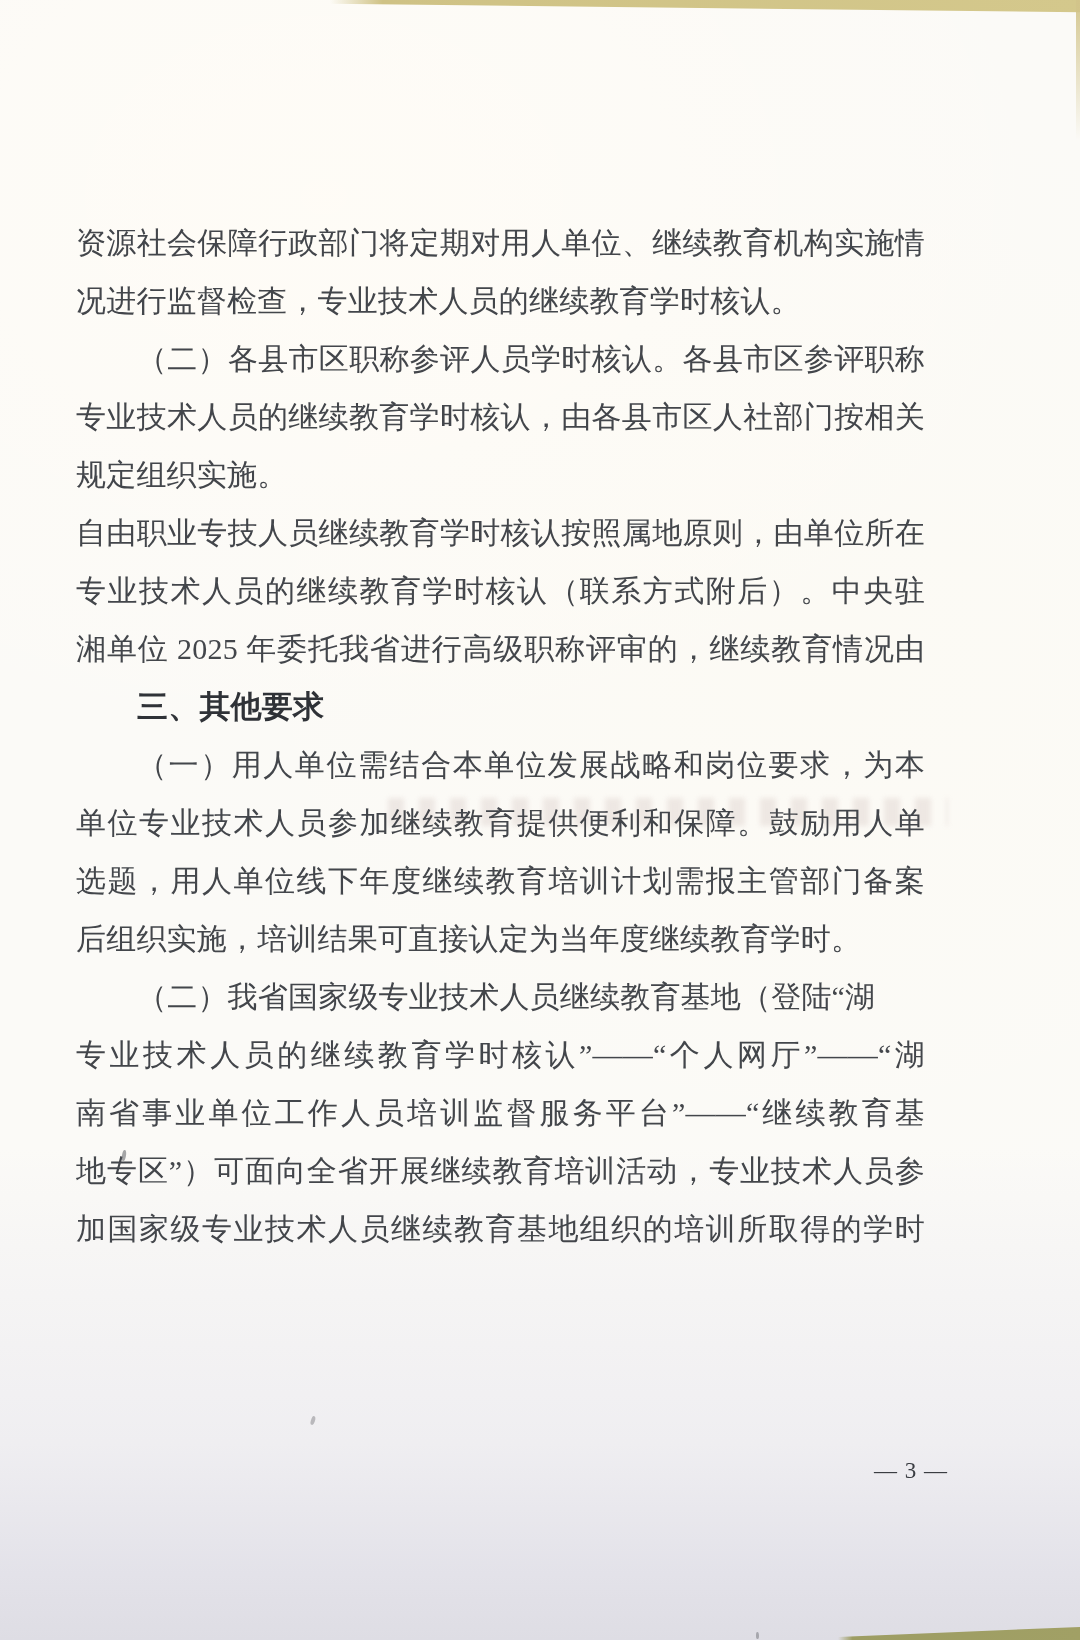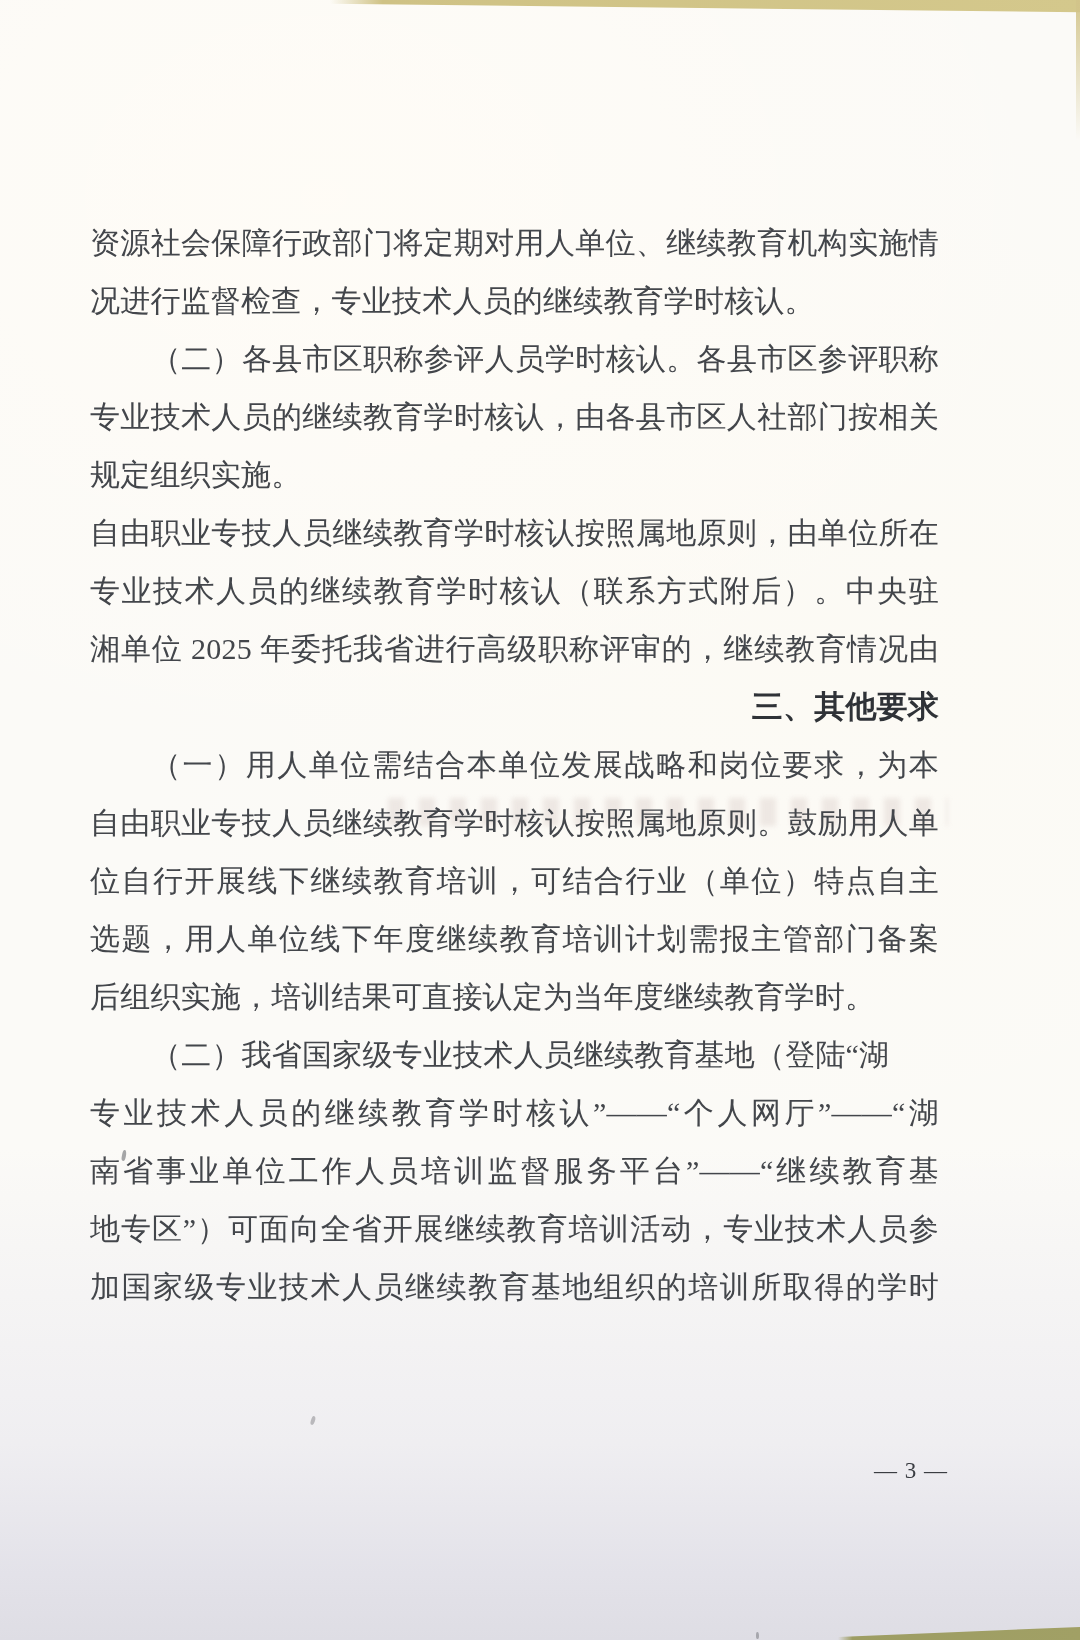--- a/index.html
+++ b/index.html
@@ -36,37 +36,37 @@
   
   .backing-bottom {
     position: absolute;
     left: 838px; right: 0; bottom: 0; height: 16px;
     background: linear-gradient(to right, rgba(157,157,99,0) 0%, #9d9d63 6%, #a1a065 100%);
     clip-path: polygon(0 82%, 100% 18%, 100% 100%, 0 100%);
   }
   
   .text-block {
     position: absolute;
-    left: 90px; top: 214px; width: 849px;
+    left: 76px; top: 214px; width: 849px;
     color: #43464b;
   }
   .line {
     height: 58px;
     line-height: 58px;
     font-size: 30px;
     text-align: justify;
     letter-spacing: 0.2px;
   }
   .line.just { text-align-last: justify; }
   .line.ind  { text-indent: 61px; }
   .line.heading {
     font-weight: 700;
     font-size: 31px;
     color: #2f3237;
-    text-align: right;
+    text-align: left;
   }
   
   .ghost {
     position: absolute;
     left: 388px; top: 798px; width: 560px; height: 28px;
     background: repeating-linear-gradient(90deg,
       rgba(186,162,158,0.38) 0 16px, rgba(186,162,158,0) 16px 31px);
     filter: blur(2.5px);
     opacity: 0.55;
   }
@@ -100,22 +100,21 @@
         <div class="line just">资源社会保障行政部门将定期对用人单位、继续教育机构实施情</div>
         <div class="line">况进行监督检查，专业技术人员的继续教育学时核认。</div>
         <div class="line just ind">（二）各县市区职称参评人员学时核认。各县市区参评职称</div>
         <div class="line just">专业技术人员的继续教育学时核认，由各县市区人社部门按相关</div>
         <div class="line">规定组织实施。</div>
         <div class="line just">自由职业专技人员继续教育学时核认按照属地原则，由单位所在</div>
         <div class="line just">专业技术人员的继续教育学时核认（联系方式附后）。中央驻</div>
         <div class="line just">湘单位 2025 年委托我省进行高级职称评审的，继续教育情况由</div>
         <div class="line heading ind">三、其他要求</div>
         <div class="line just ind">（一）用人单位需结合本单位发展战略和岗位要求，为本</div>
-        <div class="line just">自由职业专技人员继续教育学时核认按照属地原则。鼓励用人单</div>
-        <div class="line just">位自行开展线下继续教育培训，可结合行业（单位）特点自主</div>
+        <div class="line just">单位专业技术人员参加继续教育提供便利和保障。鼓励用人单</div>
         <div class="line just">选题，用人单位线下年度继续教育培训计划需报主管部门备案</div>
         <div class="line">后组织实施，培训结果可直接认定为当年度继续教育学时。</div>
         <div class="line ind">（二）我省国家级专业技术人员继续教育基地（登陆“湖</div>
         <div class="line just">专业技术人员的继续教育学时核认”——“个人网厅”——“湖</div>
         <div class="line just">南省事业单位工作人员培训监督服务平台”——“继续教育基</div>
         <div class="line just">地专区”）可面向全省开展继续教育培训活动，专业技术人员参</div>
         <div class="line just">加国家级专业技术人员继续教育基地组织的培训所取得的学时</div>
       </div>
 
     <div class="page-number">— 3 —</div>

